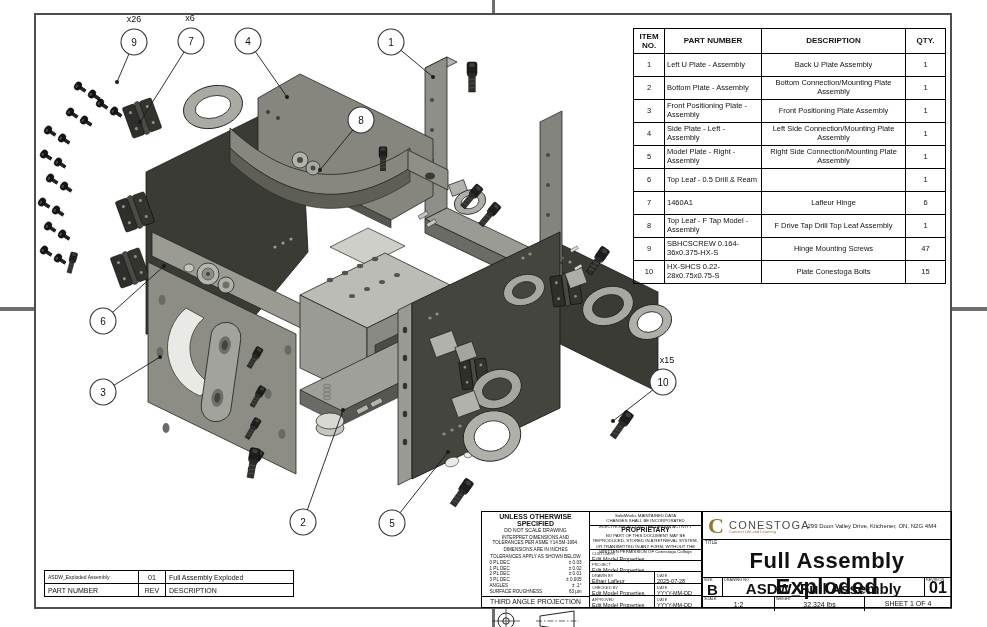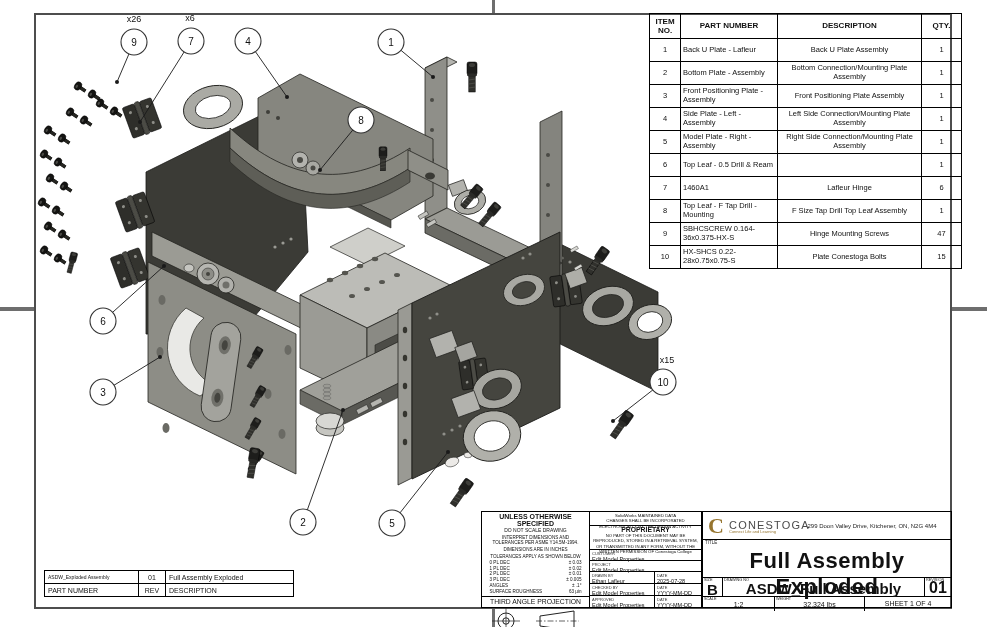--- a/index.html
+++ b/index.html
@@ -443,39 +443,39 @@
         <g>
           <line x1="663" y1="382" x2="613" y2="421" stroke="#1a1a1a" stroke-width="0.9"></line>
           <circle cx="613" cy="421" r="2" fill="#1a1a1a"></circle>
           <circle cx="663" cy="382" r="13" fill="#fff" stroke="#333" stroke-width="1.1"></circle>
           <text x="663" y="385.5" text-anchor="middle" font-size="10" fill="#111">10</text>
           <text x="667" y="363" text-anchor="middle" font-size="9" fill="#111">x15</text>
         </g>
       </g>
   </svg>
 
-  <table class="bom abs" style="left:633px;top:13px;margin-left:16px;" id="bom">
+  <table class="bom abs" style="left:633px;top:28px;" id="bom">
     <colgroup>
         <col style="width:31px">
         <col style="width:97px">
         <col style="width:144px">
         <col style="width:40px">
       </colgroup>
     <thead>
       <tr>
         <th>ITEM NO.</th>
         <th>PART NUMBER</th>
         <th>DESCRIPTION</th>
         <th>QTY.</th>
       </tr>
     </thead>
     <tbody>
         <tr>
           <td class="c">1</td>
-          <td class="l">Back U Plate - Lafleur</td>
+          <td class="l">Left U Plate - Assembly</td>
           <td class="c">Back U Plate Assembly</td>
           <td class="c">1</td>
         </tr>
         <tr>
           <td class="c">2</td>
           <td class="l">Bottom Plate - Assembly</td>
           <td class="c">Bottom Connection/Mounting Plate Assembly</td>
           <td class="c">1</td>
         </tr>
         <tr>
@@ -503,22 +503,22 @@
           <td class="c">1</td>
         </tr>
         <tr>
           <td class="c">7</td>
           <td class="l">1460A1</td>
           <td class="c">Lafleur Hinge</td>
           <td class="c">6</td>
         </tr>
         <tr>
           <td class="c">8</td>
-          <td class="l">Top Leaf - F Tap Drill - Mounting</td>
-          <td class="c">F Size Tap Drill Top Leaf Assembly</td>
+          <td class="l">Top Leaf - F Tap Model - Assembly</td>
+          <td class="c">F Drive Tap Drill Top Leaf Assembly</td>
           <td class="c">1</td>
         </tr>
         <tr>
           <td class="c">9</td>
           <td class="l">SBHCSCREW 0.164-36x0.375-HX-S</td>
           <td class="c">Hinge Mounting Screws</td>
           <td class="c">47</td>
         </tr>
         <tr>
           <td class="c">10</td>

